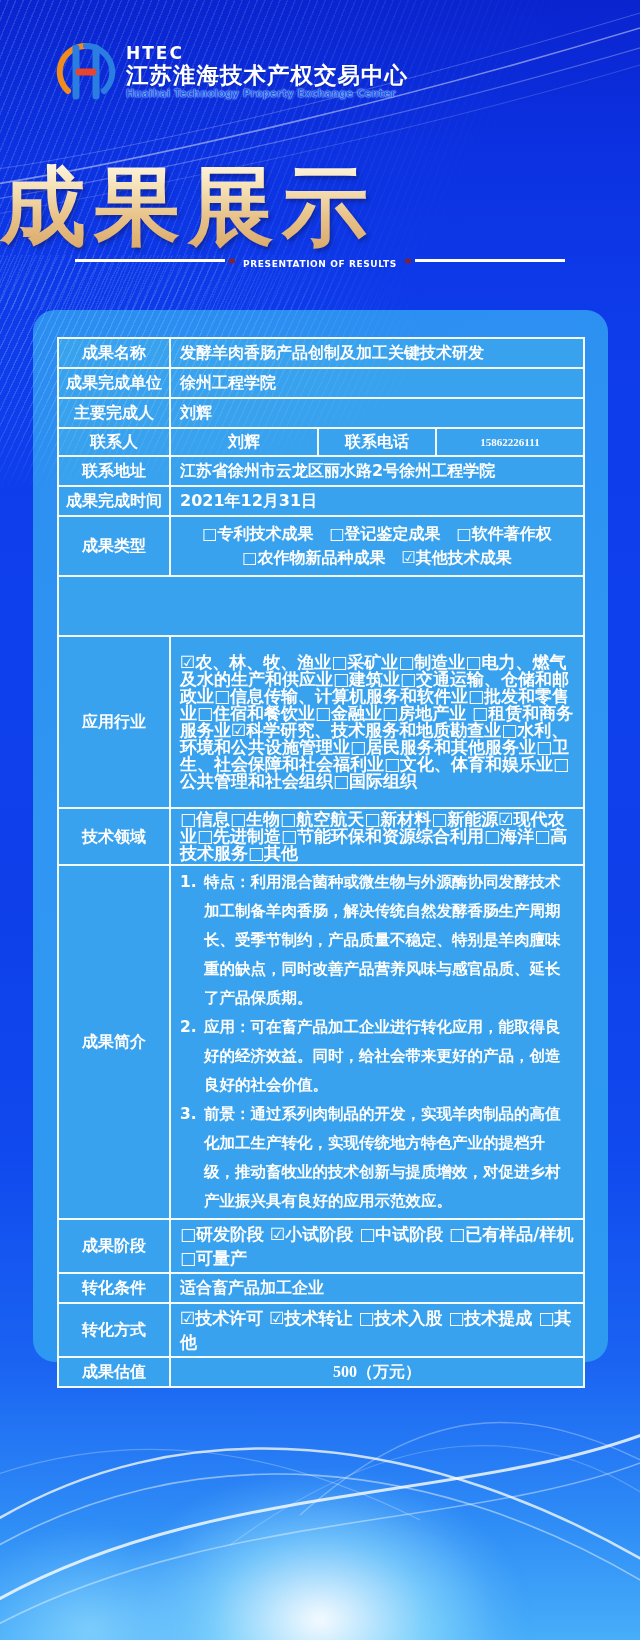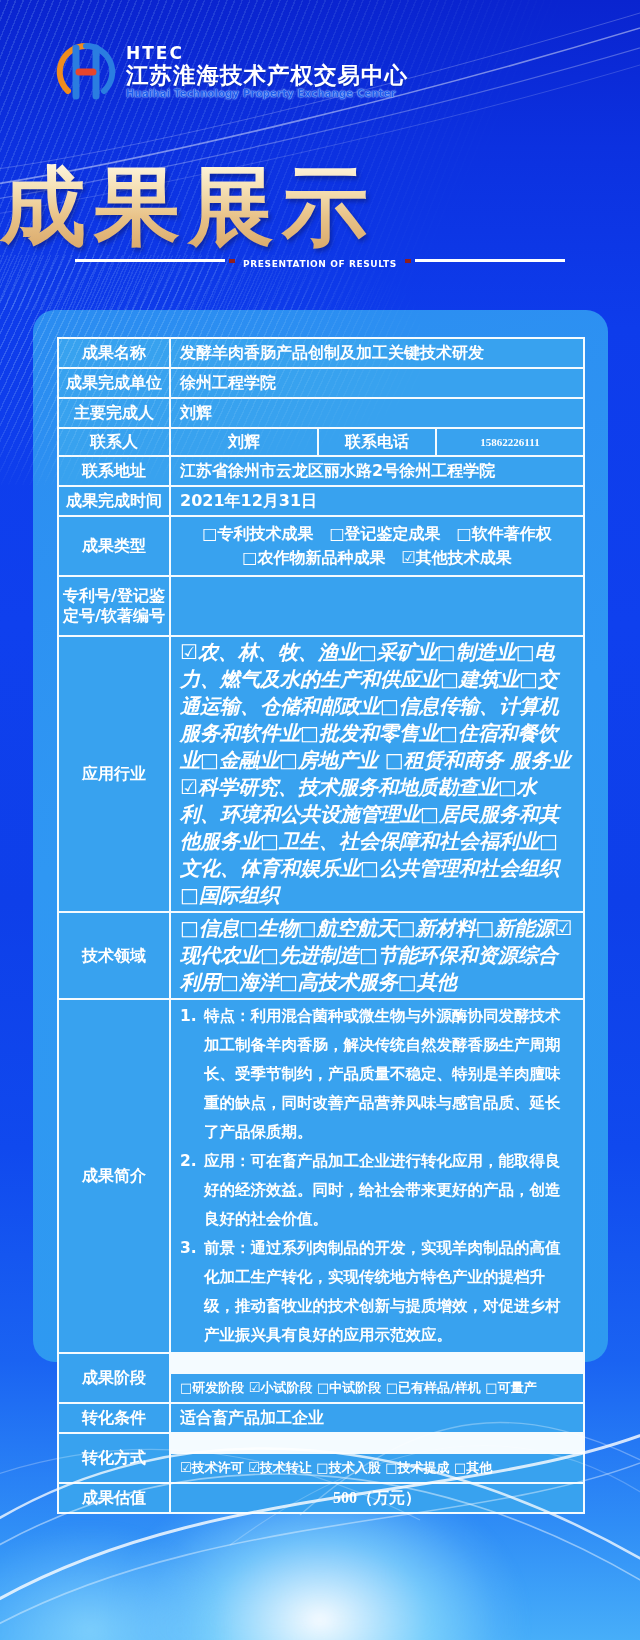--- a/index.html
+++ b/index.html
@@ -64,22 +64,22 @@
   .val{flex:1;padding:2px 9px;font-weight:bold;font-size:16px;line-height:24px;white-space:pre-wrap;word-break:break-all;}
   .val.center{justify-content:center;text-align:center;padding:2px 4px;}
   .serif{font-family:"Liberation Serif", serif;font-weight:bold;}
   .r-sm{min-height:26px;}
   .r-type{min-height:58px;border-radius:19px;}
   .r-pat{min-height:58px;}
   .r-ind{min-height:170px;}
   .r-tech{min-height:55px;}
   .r-intro{min-height:300px;}
   .r-last{min-height:24px;}
-  .val.small{font-size:20px;line-height:27px;font-style:italic;}
-  .val.stage{font-size:13px;margin-top:20px;}
+  .val.small{font-size:17px;line-height:17px;}
+  .val.stage{font-size:17px;}
   .val.multiline{flex-direction:column;align-items:flex-start;justify-content:center;}
   .type-line{display:block;width:100%;text-align:center;}
   .intro-list{display:flex;flex-direction:column;justify-content:center;width:100%;}
   .intro-item{display:flex;font-size:15.5px;line-height:29px;}
   .intro-num{flex:0 0 24px;}
   .intro-text{flex:1;word-break:break-all;}
   
   .c-name{width:146px;flex:0 0 146px;justify-content:center;font-weight:bold;font-size:16px;}
   .c-plab{width:116px;flex:0 0 116px;justify-content:center;font-weight:bold;font-size:16px;}
   .c-phone{flex:1;justify-content:center;font-size:11px;}
@@ -172,21 +172,20 @@
 
     <div class="row r-type">
       <div class="cell lab">成果类型</div>
       <div class="cell val multiline">
         <span class="type-line">□专利技术成果　□登记鉴定成果　□软件著作权</span>
         <span class="type-line">□农作物新品种成果　☑其他技术成果</span>
       </div>
     </div>
 
     <div class="row r-pat">
-      <div class="cell lab">专利号/登记鉴定号/软著编号</div>
       <div class="cell val"></div>
     </div>
 
     <div class="row r-ind">
       <div class="cell lab">应用行业</div>
       <div class="cell val small">☑农、林、牧、渔业□采矿业□制造业□电力、燃气及水的生产和供应业□建筑业□交通运输、仓储和邮政业□信息传输、计算机服务和软件业□批发和零售业□住宿和餐饮业□金融业□房地产业 □租赁和商务 服务业☑科学研究、技术服务和地质勘查业□水利、环境和公共设施管理业□居民服务和其他服务业□卫生、社会保障和社会福利业□文化、体育和娱乐业□公共管理和社会组织□国际组织</div>
     </div>
 
     <div class="row r-tech">
       <div class="cell lab">技术领域</div>

